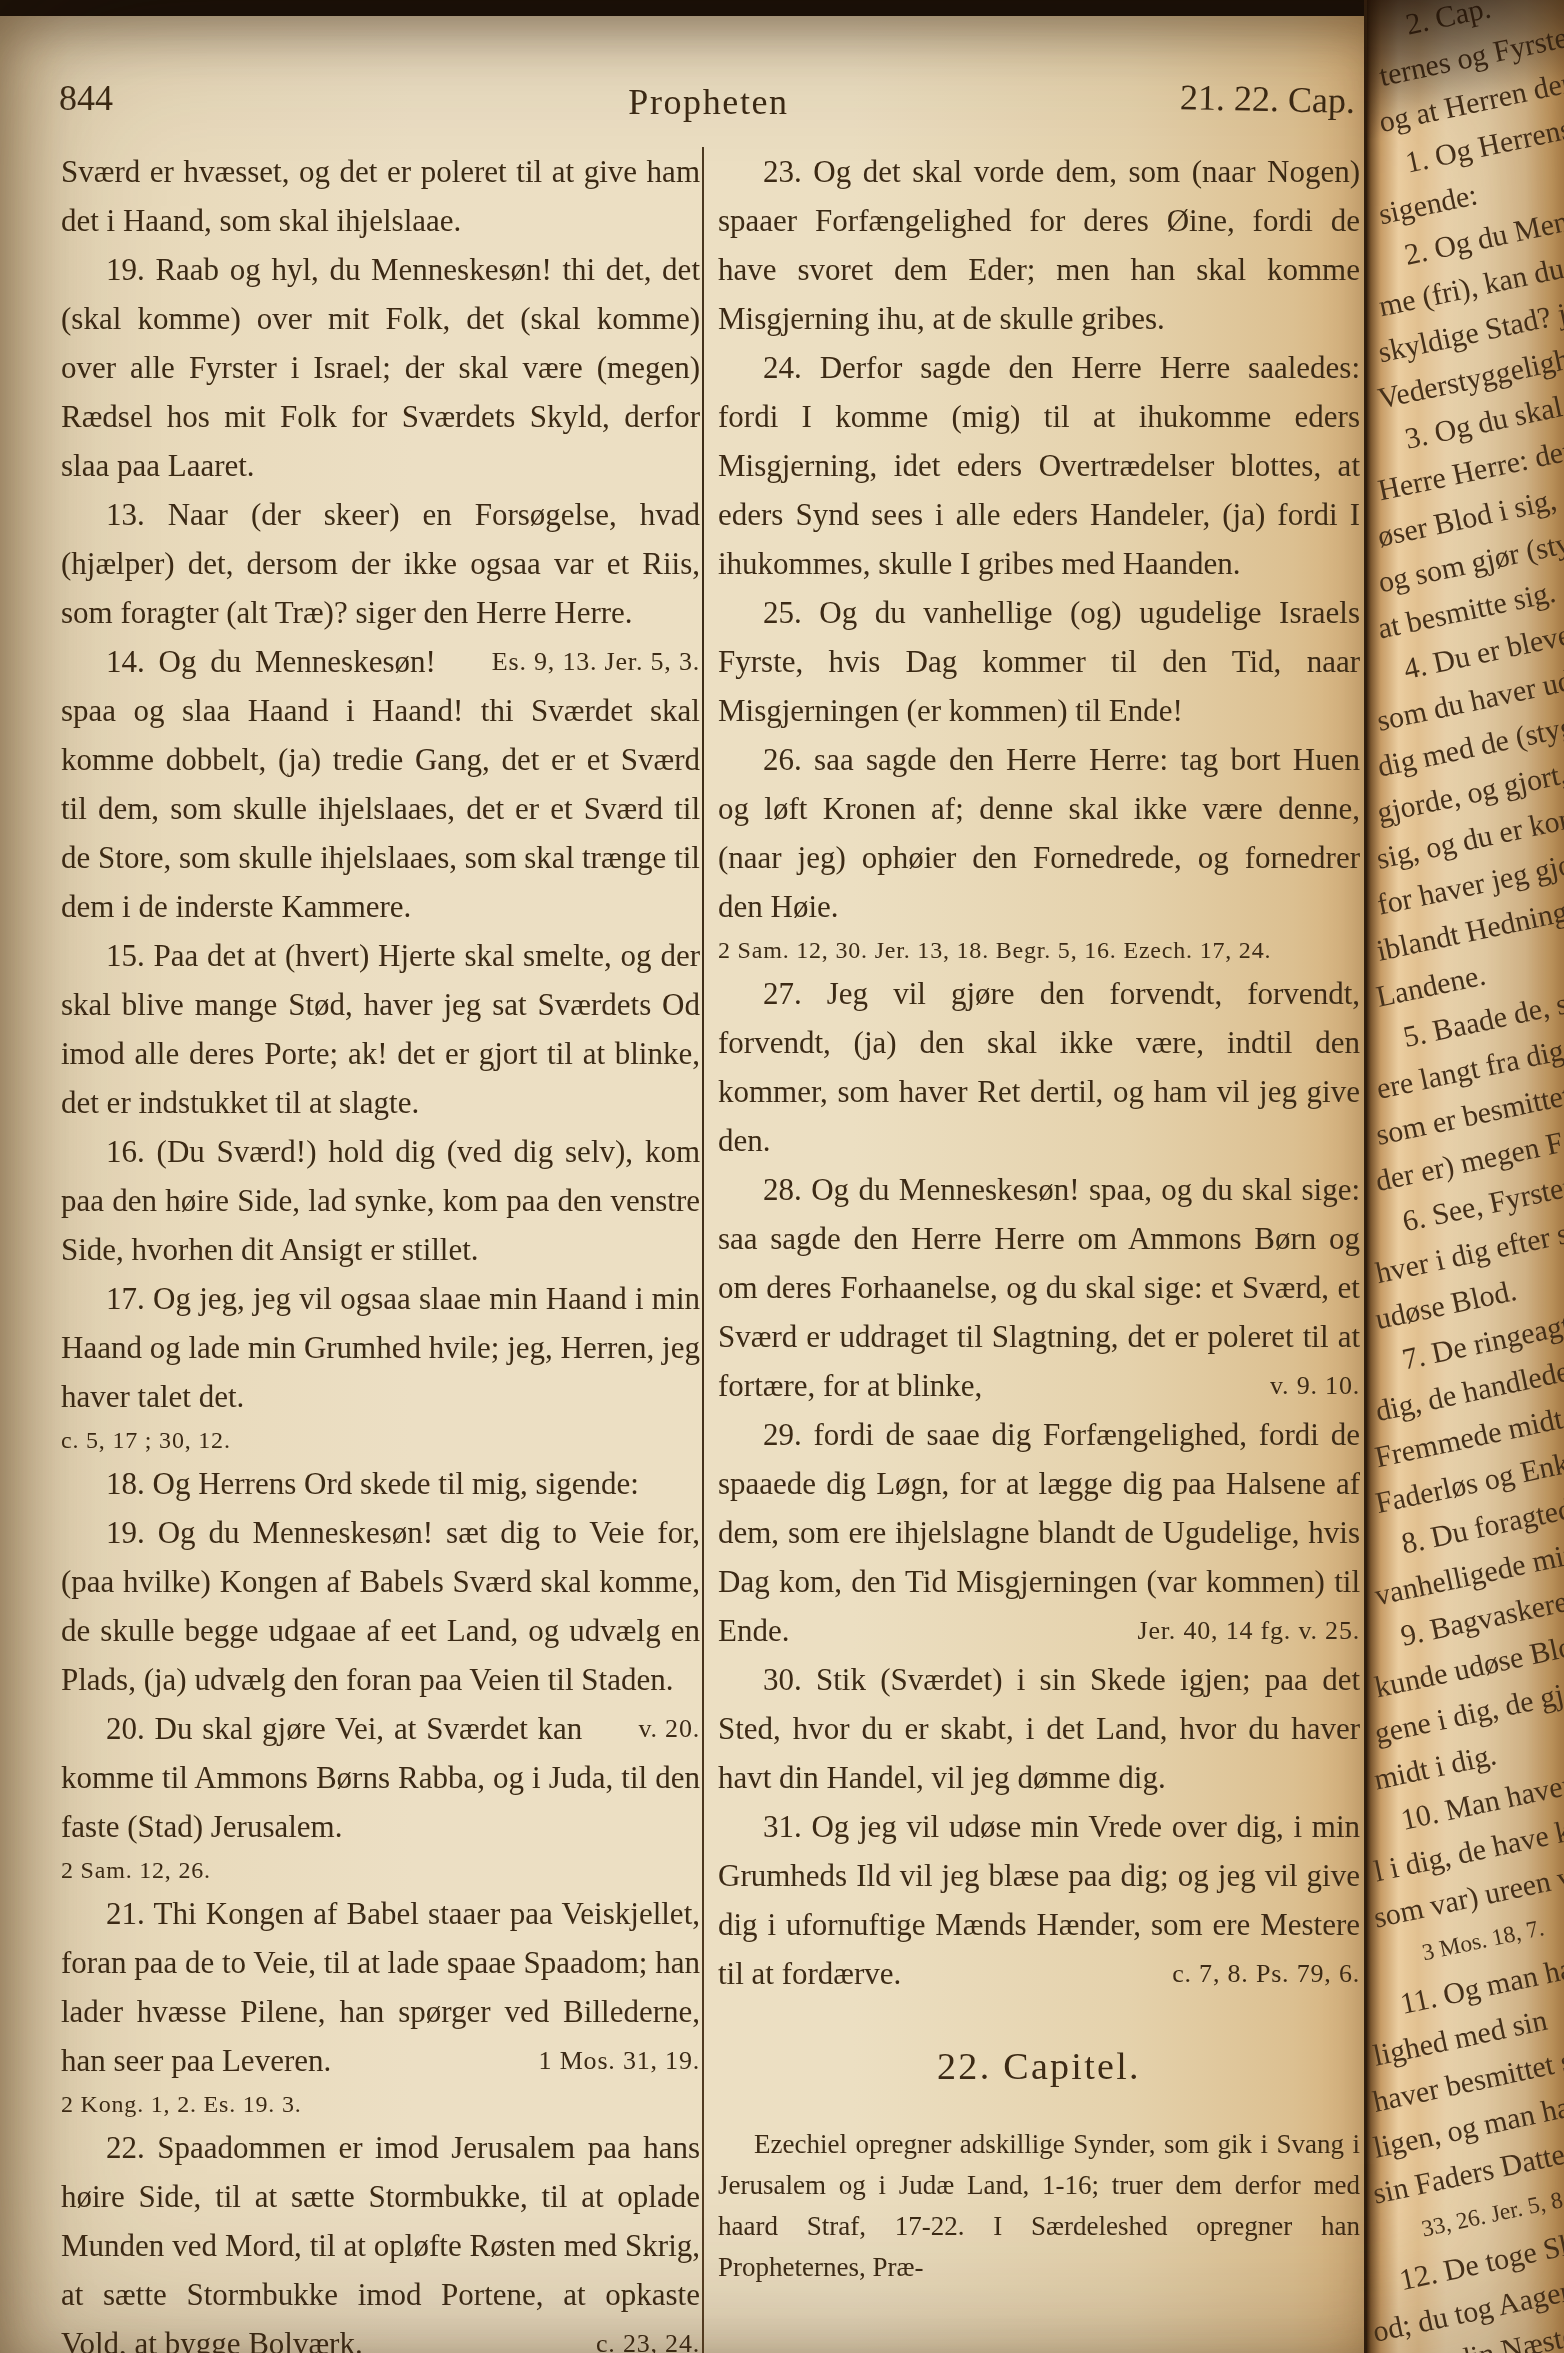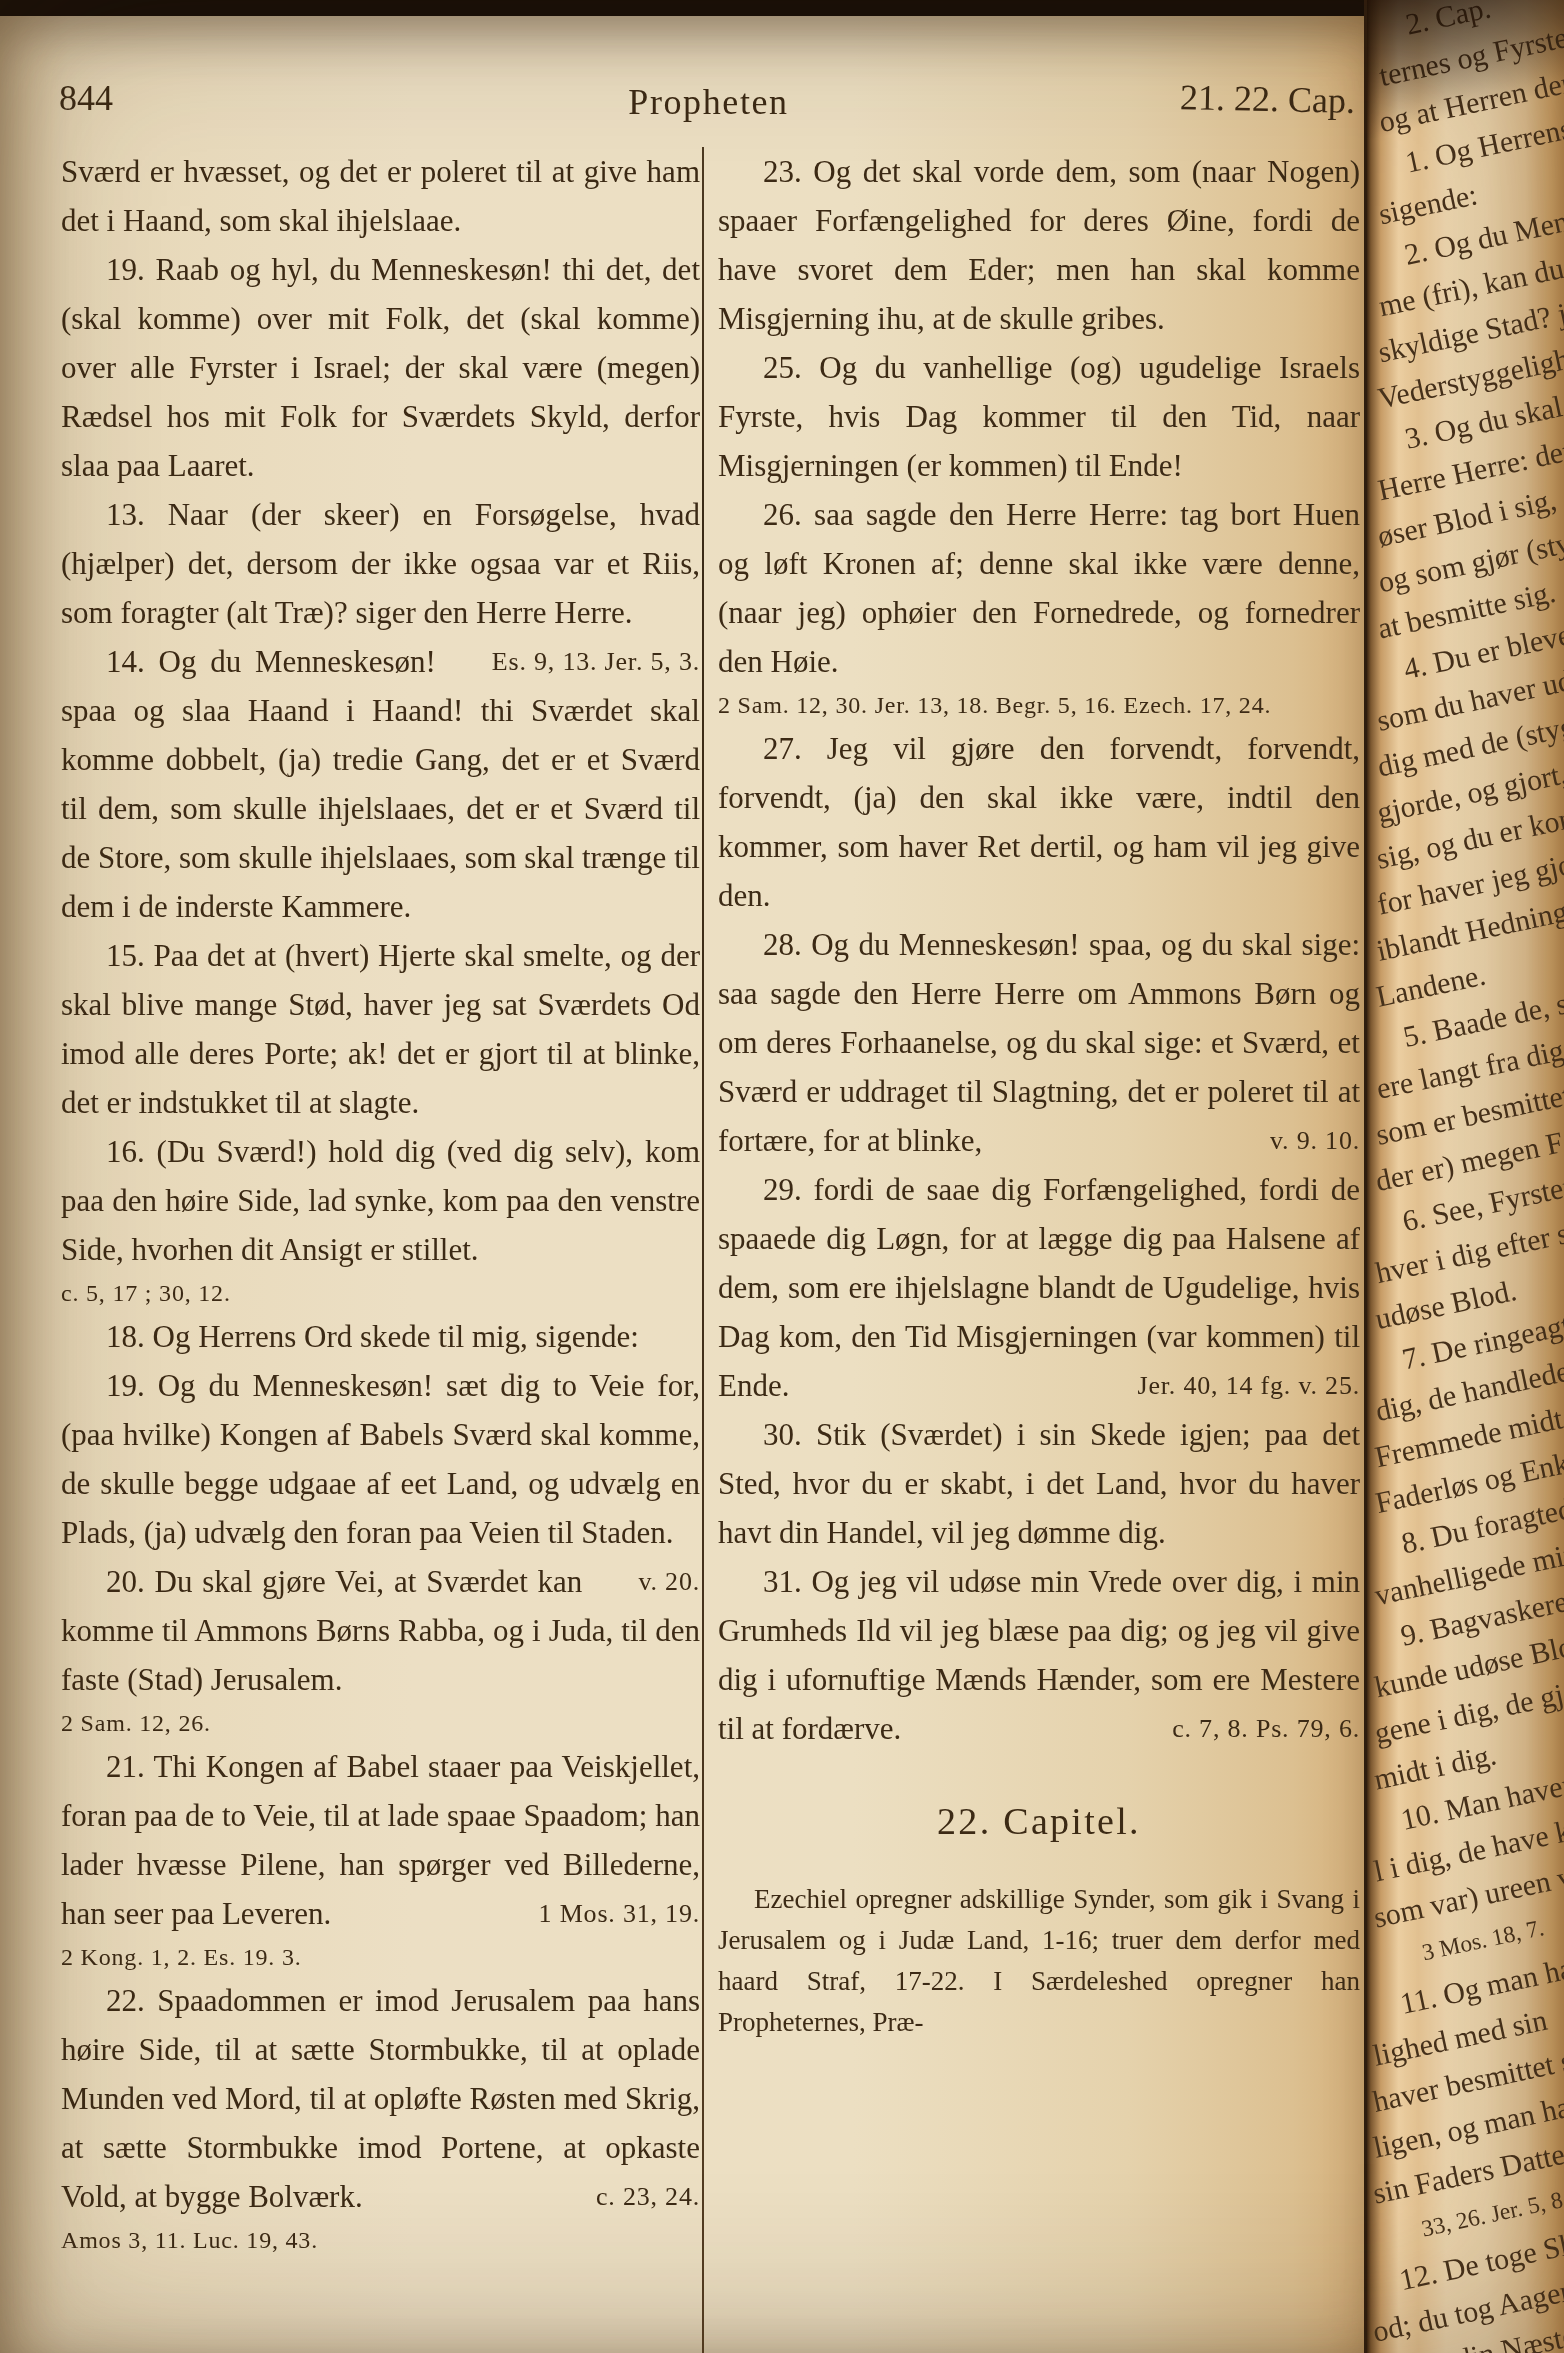--- a/index.html
+++ b/index.html
@@ -71,33 +71,35 @@
       <div class="running-title">Propheten</div>
       <div class="chapter-label">21. 22. Cap.</div>
     </div>
     <div class="col col-left" id="col-left">
         <div class="blk para"><span>Sværd er hvæsset, og det er poleret til at give ham det i Haand, som skal ihjelslaae.</span></div>
         <div class="blk verse"><span>19. Raab og hyl, du Menneskesøn! thi det, det (skal komme) over mit Folk, det (skal komme) over alle Fyrster i Israel; der skal være (megen) Rædsel hos mit Folk for Sværdets Skyld, derfor slaa paa Laaret.</span></div>
         <div class="blk verse"><span>13. Naar (der skeer) en Forsøgelse, hvad (hjælper) det, dersom der ikke ogsaa var et Riis, som foragter (alt Træ)? siger den Herre Herre.</span><span class="vref">Es. 9, 13.  Jer. 5, 3.</span></div>
         <div class="blk verse"><span>14. Og du Menneskesøn! spaa og slaa Haand i Haand! thi Sværdet skal komme dobbelt, (ja) tredie Gang, det er et Sværd til dem, som skulle ihjelslaaes, det er et Sværd til de Store, som skulle ihjelslaaes, som skal trænge til dem i de inderste Kammere.</span></div>
         <div class="blk verse"><span>15. Paa det at (hvert) Hjerte skal smelte, og der skal blive mange Stød, haver jeg sat Sværdets Od imod alle deres Porte; ak! det er gjort til at blinke, det er indstukket til at slagte.</span></div>
         <div class="blk verse"><span>16. (Du Sværd!) hold dig (ved dig selv), kom paa den høire Side, lad synke, kom paa den venstre Side, hvorhen dit Ansigt er stillet.</span></div>
+        <div class="blk verse"><span>17. Og jeg, jeg vil ogsaa slaae min Haand i min Haand og lade min Grumhed hvile; jeg, Herren, jeg haver talet det.</span></div>
         <div class="blk refline"><span>c. 5, 17 ;  30, 12.</span></div>
         <div class="blk verse"><span>18. Og Herrens Ord skede til mig, sigende:</span></div>
         <div class="blk verse"><span>19. Og du Menneskesøn! sæt dig to Veie for, (paa hvilke) Kongen af Babels Sværd skal komme, de skulle begge udgaae af eet Land, og udvælg en Plads, (ja) udvælg den foran paa Veien til Staden.</span><span class="vref">v. 20.</span></div>
         <div class="blk verse"><span>20. Du skal gjøre Vei, at Sværdet kan komme til Ammons Børns Rabba, og i Juda, til den faste (Stad) Jerusalem.</span></div>
         <div class="blk refline"><span>2 Sam. 12, 26.</span></div>
         <div class="blk verse"><span>21. Thi Kongen af Babel staaer paa Veiskjellet, foran paa de to Veie, til at lade spaae Spaadom; han lader hvæsse Pilene, han spørger ved Billederne, han seer paa Leveren.</span><span class="vref">1 Mos. 31, 19.</span></div>
         <div class="blk refline"><span>2 Kong. 1, 2.   Es. 19. 3.</span></div>
         <div class="blk verse"><span>22. Spaadommen er imod Jerusalem paa hans høire Side, til at sætte Stormbukke, til at oplade Munden ved Mord, til at opløfte Røsten med Skrig, at sætte Stormbukke imod Portene, at opkaste Vold, at bygge Bolværk.</span><span class="vref">c. 23, 24.</span></div>
         <div class="blk refline"><span>Amos 3, 11.   Luc. 19, 43.</span></div>
       </div>
     <div class="divider"></div>
     <div class="col col-right" id="col-right">
         <div class="blk verse"><span>23. Og det skal vorde dem, som (naar Nogen) spaaer Forfængelighed for deres Øine, fordi de have svoret dem Eder; men han skal komme Misgjerning ihu, at de skulle gribes.</span></div>
+        <div class="blk verse"><span>24. Derfor sagde den Herre Herre saaledes: fordi I komme (mig) til at ihukomme eders Misgjerning, idet eders Overtrædelser blottes, at eders Synd sees i alle eders Handeler, (ja) fordi I ihukommes, skulle I gribes med Haanden.</span></div>
         <div class="blk verse"><span>25. Og du vanhellige (og) ugudelige Israels Fyrste, hvis Dag kommer til den Tid, naar Misgjerningen (er kommen) til Ende!</span></div>
         <div class="blk verse"><span>26. saa sagde den Herre Herre: tag bort Huen og løft Kronen af; denne skal ikke være denne, (naar jeg) ophøier den Fornedrede, og fornedrer den Høie.</span></div>
         <div class="blk refline"><span>2 Sam. 12, 30.  Jer. 13, 18.  Begr. 5, 16.  Ezech. 17, 24.</span></div>
         <div class="blk verse"><span>27. Jeg vil gjøre den forvendt, forvendt, forvendt, (ja) den skal ikke være, indtil den kommer, som haver Ret dertil, og ham vil jeg give den.</span></div>
         <div class="blk verse"><span>28. Og du Menneskesøn! spaa, og du skal sige: saa sagde den Herre Herre om Ammons Børn og om deres Forhaanelse, og du skal sige: et Sværd, et Sværd er uddraget til Slagtning, det er poleret til at fortære, for at blinke,</span><span class="vref">v. 9. 10.</span></div>
         <div class="blk verse"><span>29. fordi de saae dig Forfængelighed, fordi de spaaede dig Løgn, for at lægge dig paa Halsene af dem, som ere ihjelslagne blandt de Ugudelige, hvis Dag kom, den Tid Misgjerningen (var kommen) til Ende.</span><span class="vref">Jer. 40, 14 fg. v. 25.</span></div>
         <div class="blk verse"><span>30. Stik (Sværdet) i sin Skede igjen; paa det Sted, hvor du er skabt, i det Land, hvor du haver havt din Handel, vil jeg dømme dig.</span></div>
         <div class="blk verse"><span>31. Og jeg vil udøse min Vrede over dig, i min Grumheds Ild vil jeg blæse paa dig; og jeg vil give dig i ufornuftige Mænds Hænder, som ere Mestere til at fordærve.</span><span class="vref">c. 7, 8.  Ps. 79, 6.</span></div>
         <div class="blk chapter-heading"><span>22. Capitel.</span></div>
         <div class="blk summary"><span>Ezechiel opregner adskillige Synder, som gik i Svang i Jerusalem og i Judæ Land, 1-16; truer dem derfor med haard Straf, 17-22. I Særdeleshed opregner han Propheternes, Præ-</span></div>

